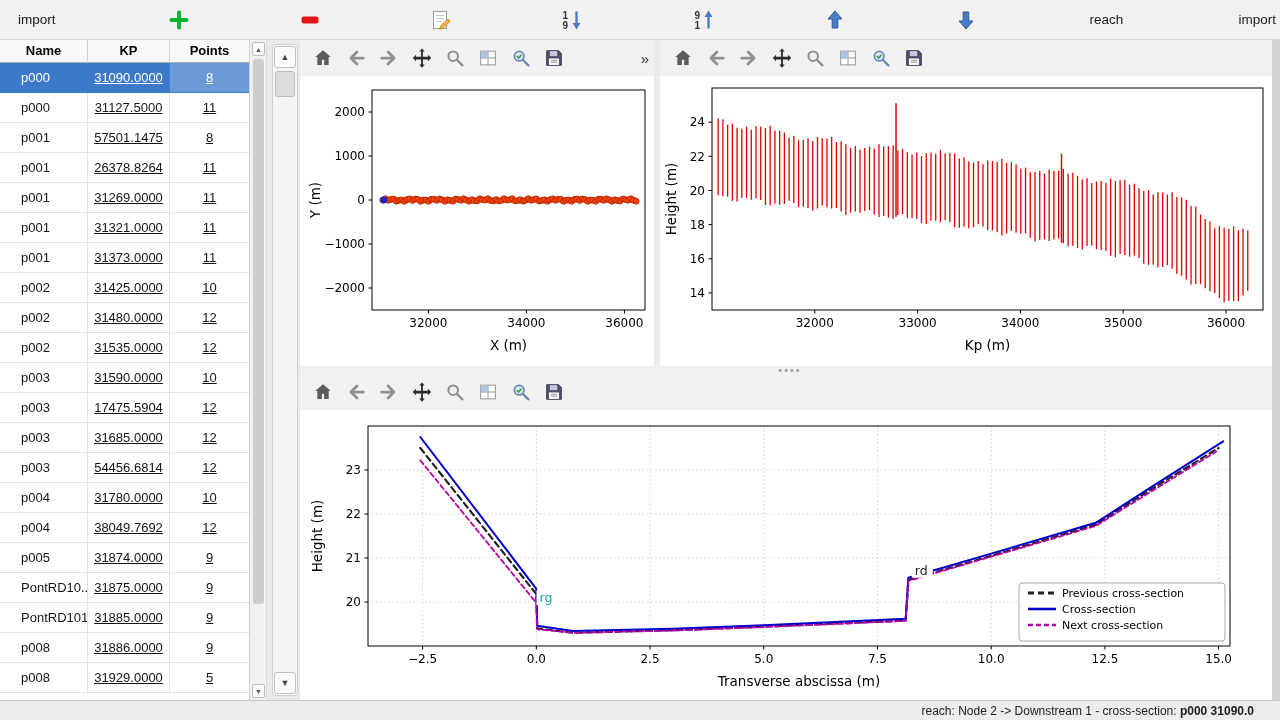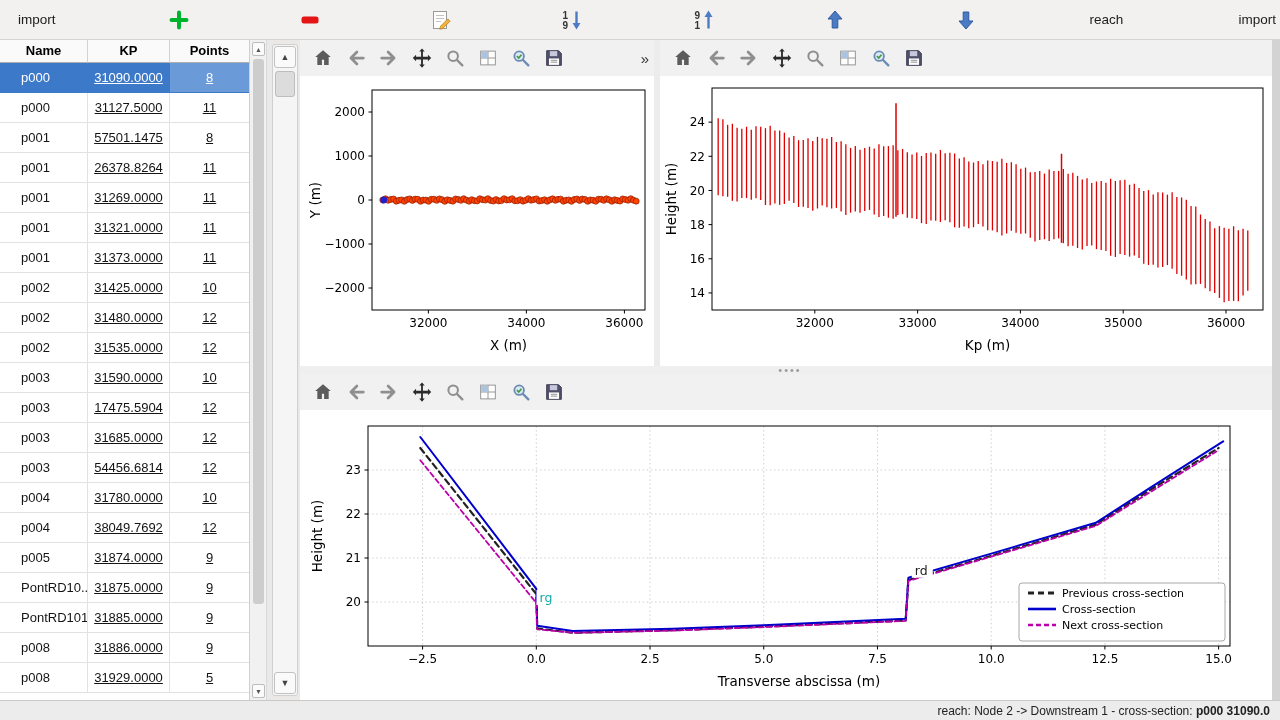--- a/index.html
+++ b/index.html
@@ -65,21 +65,21 @@
   .chev { margin-left:auto; padding-right:5px; color:#333; font-size:15px; }
   svg.canvas { display:block; background:#fff; }
 
   .hsplitter { height:8px; background:#efefef; display:flex; align-items:center; justify-content:center; }
   .hsplitter .dots { color:#9a9a9a; font-size:11px; letter-spacing:2px; line-height:5px; }
 
   .bottom-fig { height:326px; }
 
   
   .statusbar { height:20px; background:#ececec; border-top:1px solid #c9c9c9; display:flex;
-               justify-content:flex-end; align-items:center; padding-right:10px;
+               justify-content:flex-end; align-items:center; padding-right:26px;
                font-size:12px; color:#222; }
   .statusbar b { font-weight:bold; }
 </style>
 </head>
 <body>
 
 <div class="app">
 
   <div class="topbar" id="topbar">
       <div class="tb-text">import</div>

